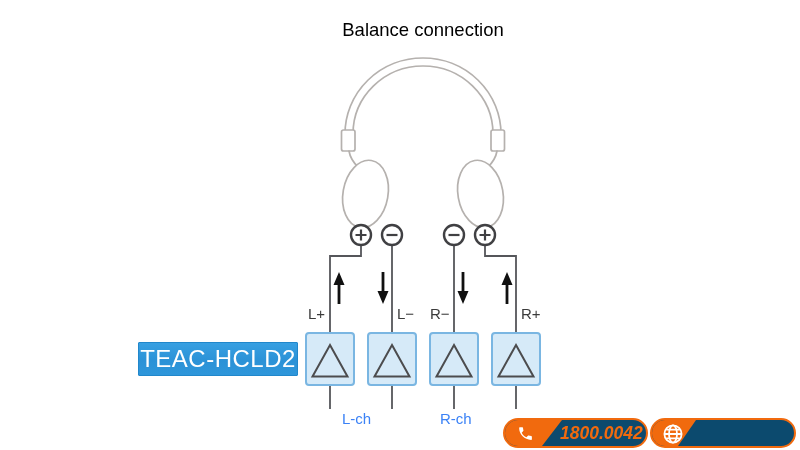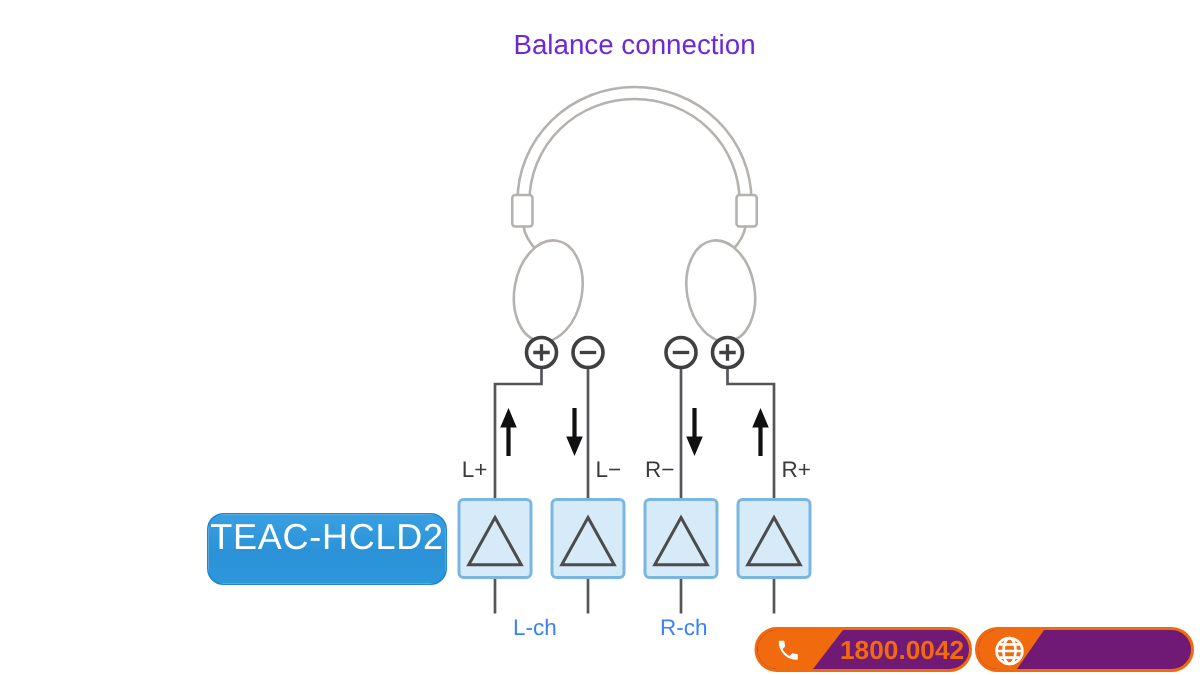--- a/index.html
+++ b/index.html
@@ -1,27 +1,27 @@
 <!DOCTYPE html>
 <html><head>
 <meta charset="utf-8">
 <style>
   html,body{margin:0;padding:0;background:#fff;}
   .canvas{position:relative;width:800px;height:450px;background:#ffffff;overflow:hidden;
           font-family:"Liberation Sans",sans-serif;}
   .abs{position:absolute;}
-  .title{left:298px;top:19px;width:250px;text-align:center;font-size:18.5px;color:#6d28d9;}
+  .title{left:298px;top:19px;width:250px;text-align:center;font-size:18.5px;color:#000000;}
   .siglabel{font-size:15px;color:#3b3b3b;}
   .chlabel{font-size:15px;color:#3b82f6;}
-  .teac-badge{left:138px;top:342px;width:160px;height:48px;box-sizing:border-box;
+  .teac-badge{left:138px;top:342px;width:160px;height:34px;box-sizing:border-box;
       background:linear-gradient(180deg,#38a0e2 0%,#2b92d7 55%,#2e96da 100%);
-      border:1px solid #2187cb;border-radius:11px;color:#ffffff;font-size:24px;
+      border:1px solid #2187cb;border-radius:1px;color:#ffffff;font-size:24px;
       line-height:32px;text-align:center;letter-spacing:.5px;}
-  .pill{top:418px;height:30px;box-sizing:border-box;background:#701a75;border:2px solid #f16a0e;
-      border-radius:15px;overflow:hidden;}
+  .pill{top:418px;height:30px;box-sizing:border-box;background:#0c4a6e;border:2px solid #f16a0e;
+      border-radius:15px;overflow:hidden;font-style:italic;}
   .pill .orange{position:absolute;left:0;top:0;right:0;bottom:0;background:#f16a0e;}
   .pill .ptext{position:absolute;top:0;bottom:0;text-align:center;color:#f16a0e;
       font-weight:bold;font-size:17.5px;line-height:26px;white-space:nowrap;}
   .pill svg{position:absolute;}
   .phone-pill{left:503px;width:145px;}
   .phone-pill .orange{clip-path:polygon(0 0,57px 0,37px 100%,0 100%);}
   .phone-pill .ptext{left:55px;right:4px;}
   .web-pill{left:650px;width:146px;}
   .web-pill .orange{clip-path:polygon(0 0,44px 0,26px 100%,0 100%);}
   .web-pill .ptext{left:44px;right:4px;}

